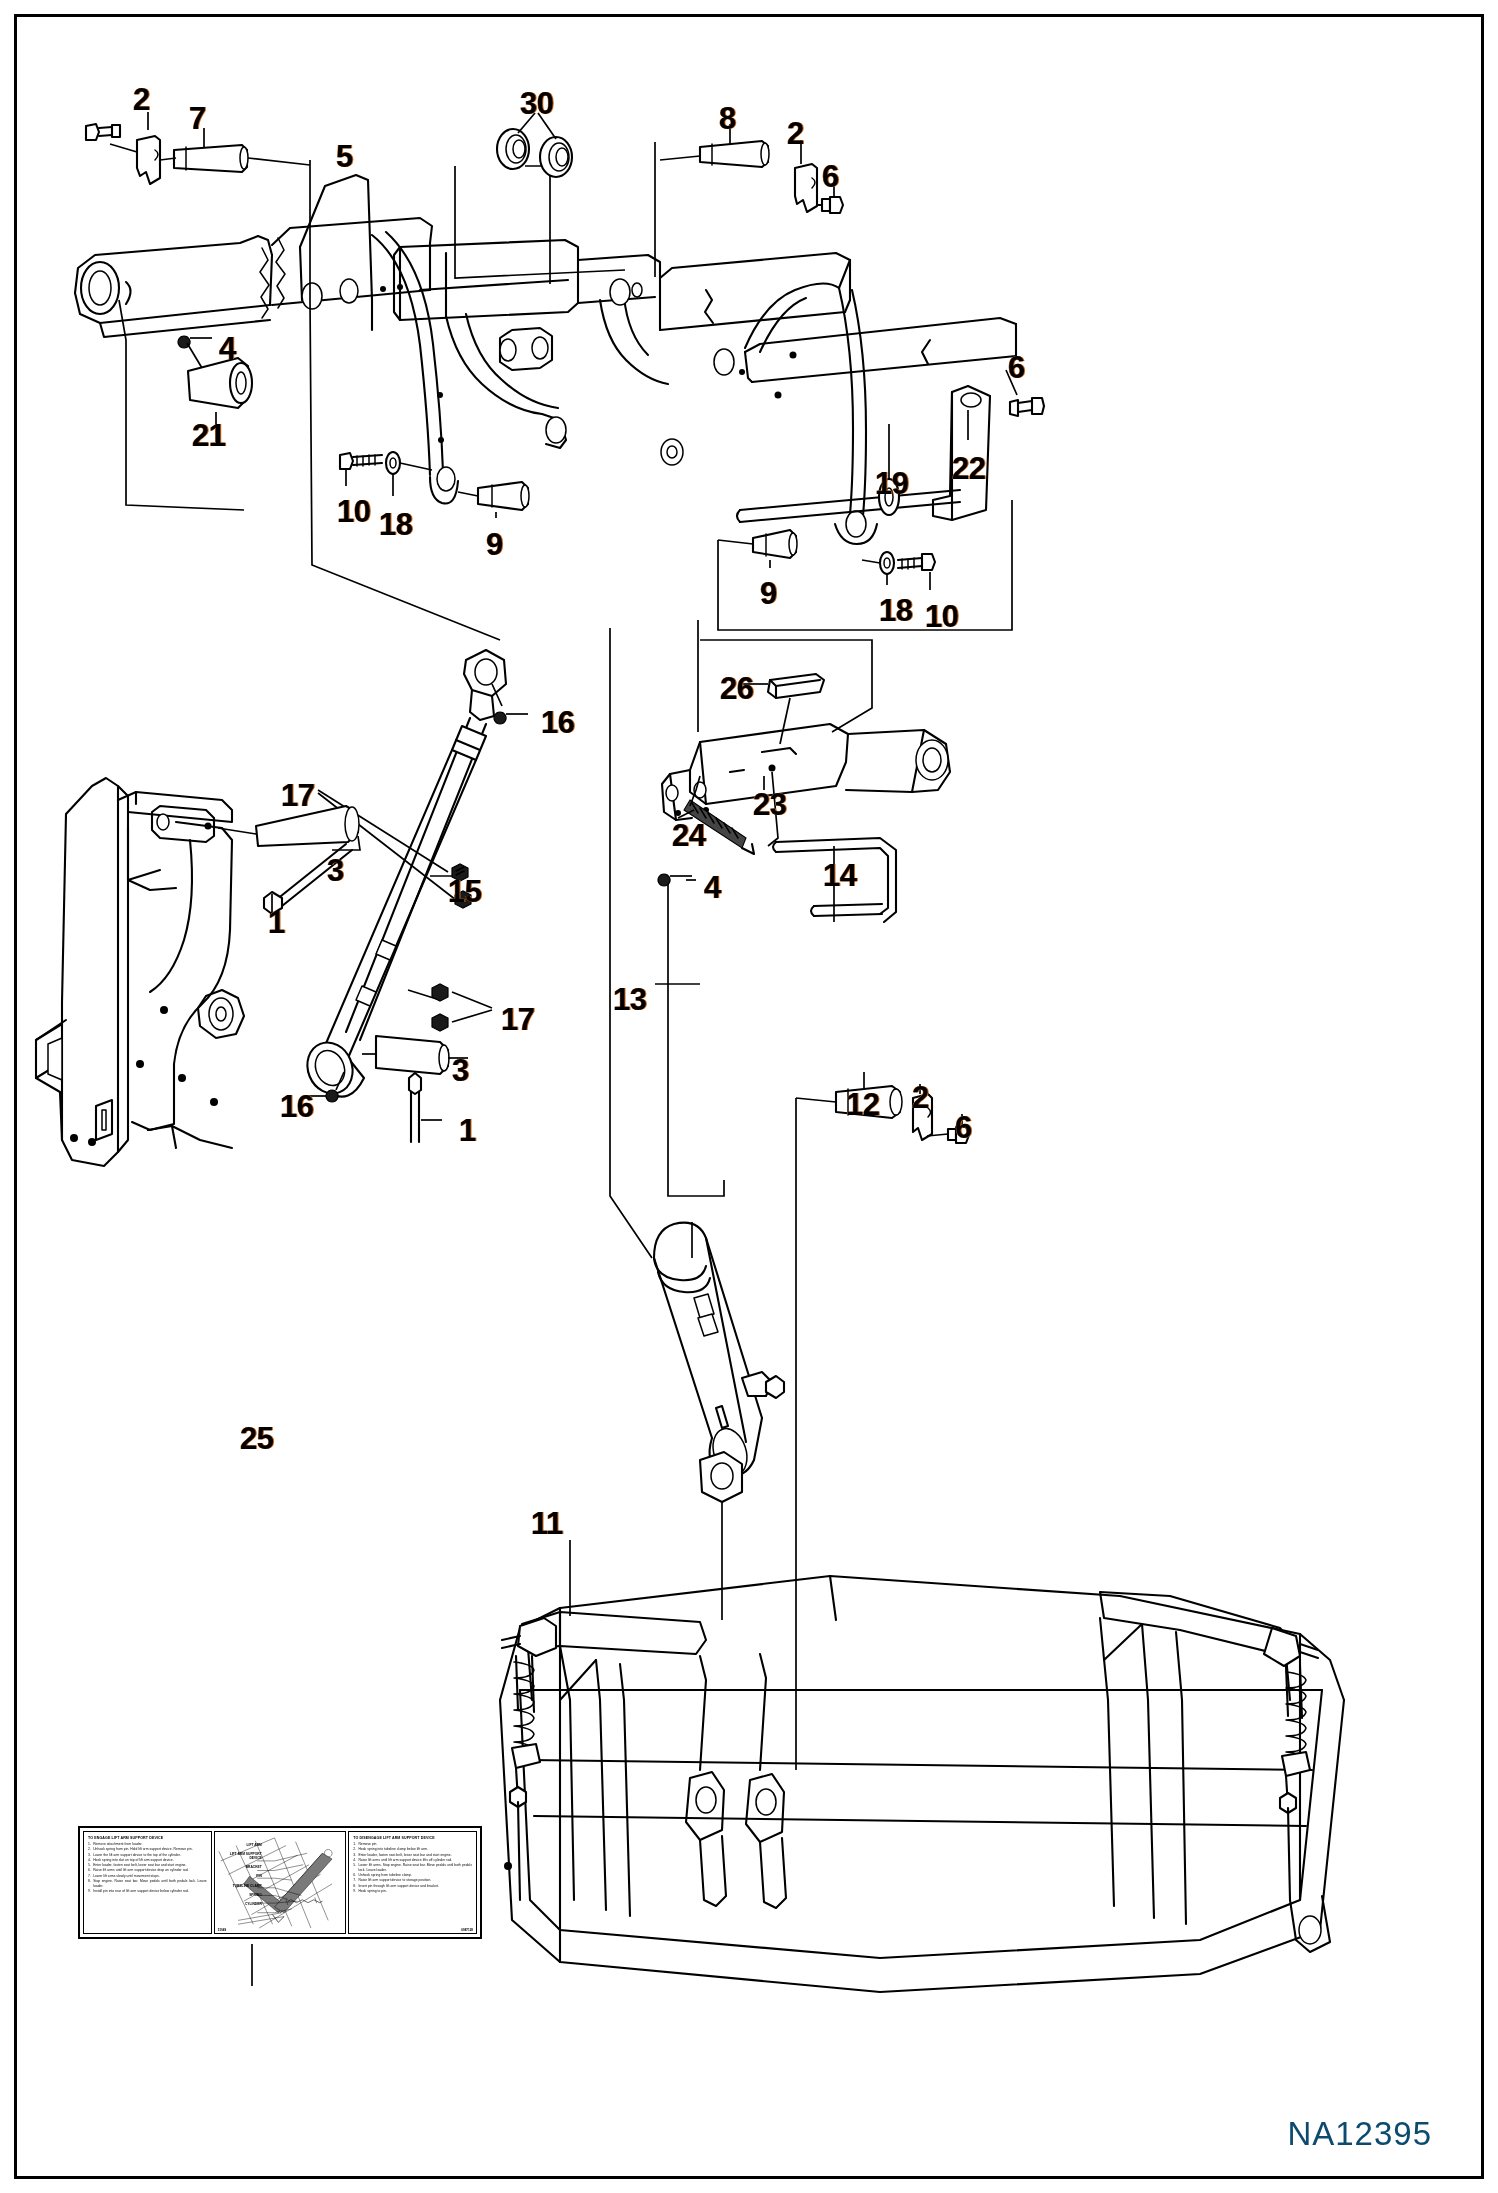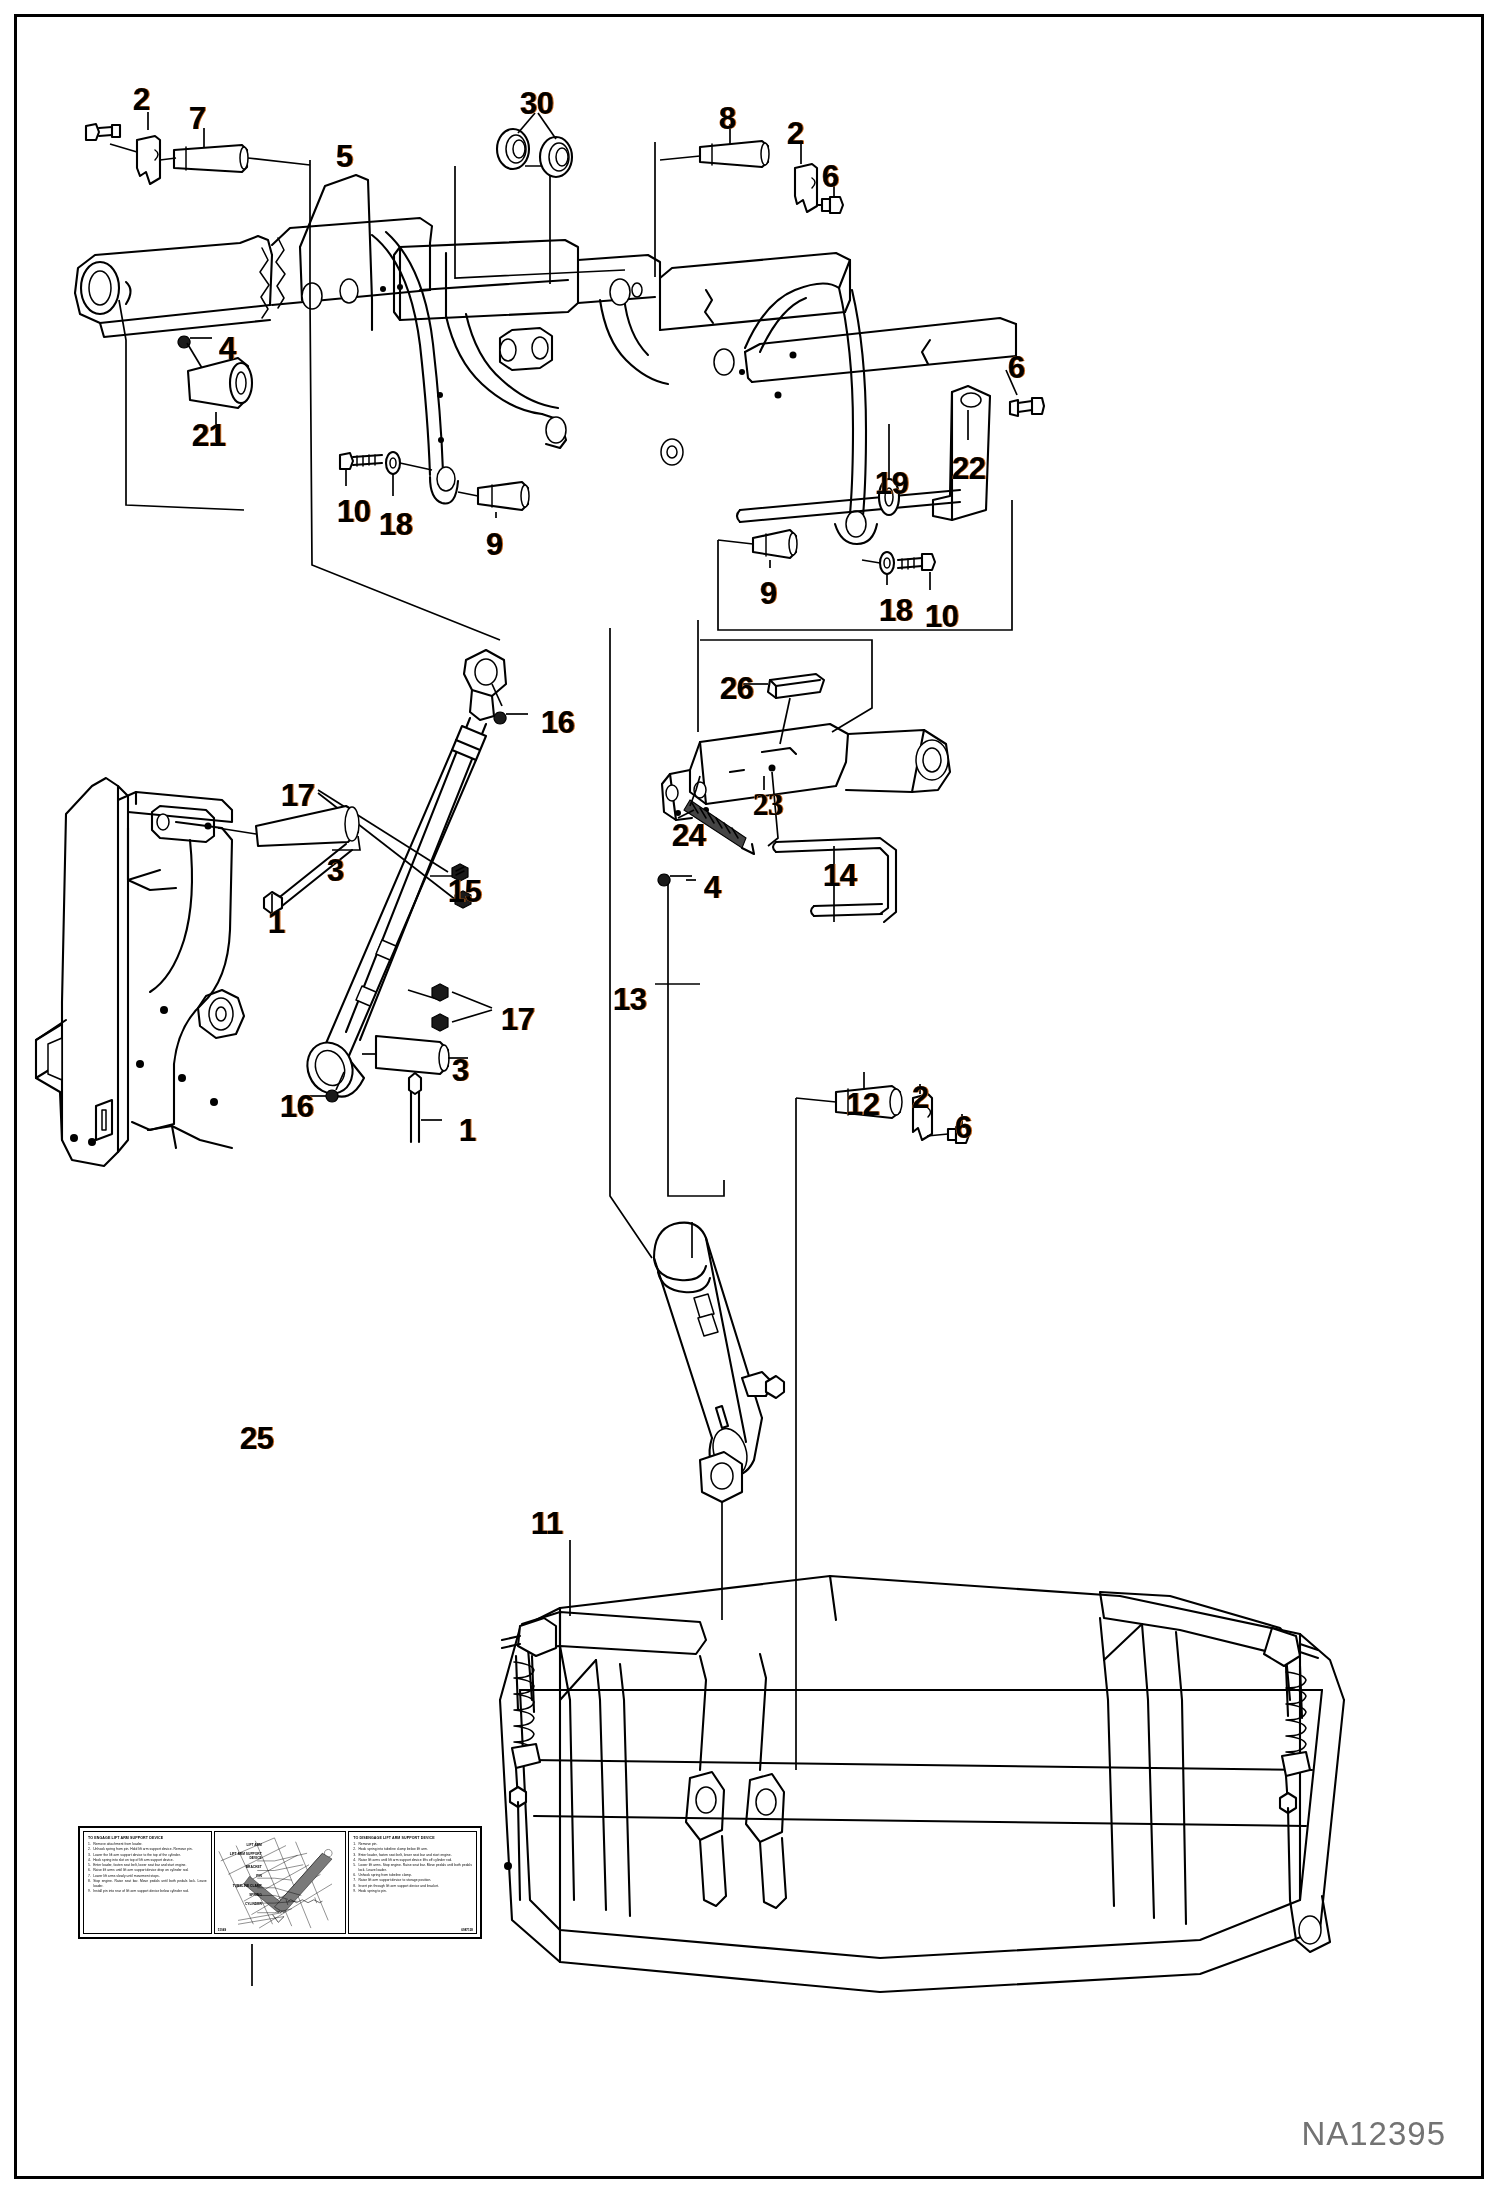--- a/index.html
+++ b/index.html
@@ -15,27 +15,27 @@
     font-weight:bold;
     font-size:31px;
     color:#000;
     letter-spacing:-0.5px;
     line-height:1;
     white-space:nowrap;
     text-shadow: 1px 0 0 #c8681e, -0.5px 0 0 #c8681e;
   }
   .dwgno{
     position:absolute;
-    right:52px;
+    right:66px;
     bottom:40px;
     font-family:"Liberation Sans",sans-serif;
     font-size:33px;
     font-weight:normal;
     letter-spacing:1px;
-    color:#737373;
+    color:#0c4a6e;
   }
   
   #decal{
     position:absolute;
     left:78px; top:1826px;
     width:404px; height:113px;
     border:2px solid #000;
     background:#fff;
     box-sizing:border-box;
     display:flex;
@@ -731,21 +731,21 @@
       <div class="callout" style="left: 875px; top: 436px; margin-top: 32px;">19</div>
       <div class="callout" style="left: 952px; top: 453px;">22</div>
       <div class="callout" style="left: 337px; top: 496px;">10</div>
       <div class="callout" style="left: 379px; top: 509px;">18</div>
       <div class="callout" style="left: 486px; top: 529px;">9</div>
       <div class="callout" style="left: 760px; top: 578px;">9</div>
       <div class="callout" style="left: 879px; top: 595px;">18</div>
       <div class="callout" style="left: 925px; top: 601px;">10</div>
       <div class="callout" style="left: 720px; top: 673px;">26</div>
       <div class="callout" style="left: 541px; top: 707px;">16</div>
-      <div class="callout" style="left: 753px; top: 789px; font-family: Liberation Serif, serif;">23</div>
+      <div class="callout" style="left: 753px; top: 789px;">23</div>
       <div class="callout" style="left: 281px; top: 780px;">17</div>
       <div class="callout" style="left: 664px; top: 820px; margin-left: 8px;">24</div>
       <div class="callout" style="left: 327px; top: 855px;">3</div>
       <div class="callout" style="left: 823px; top: 860px;">14</div>
       <div class="callout" style="left: 268px; top: 907px;">1</div>
       <div class="callout" style="left: 448px; top: 876px;">15</div>
       <div class="callout" style="left: 704px; top: 872px;">4</div>
       <div class="callout" style="left: 613px; top: 984px;">13</div>
       <div class="callout" style="left: 501px; top: 1004px;">17</div>
       <div class="callout" style="left: 452px; top: 1055px;">3</div>

